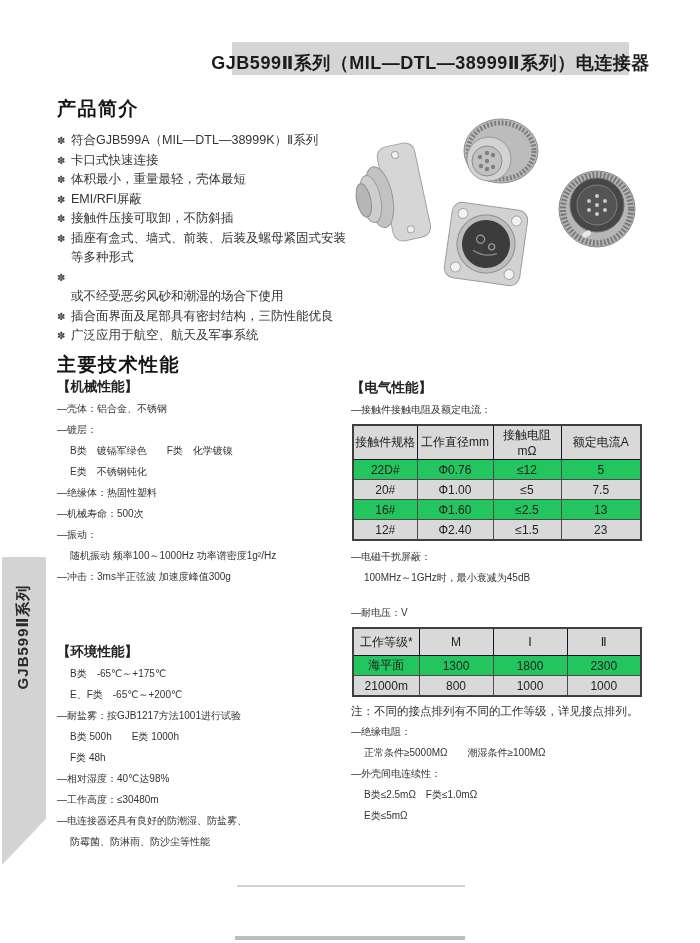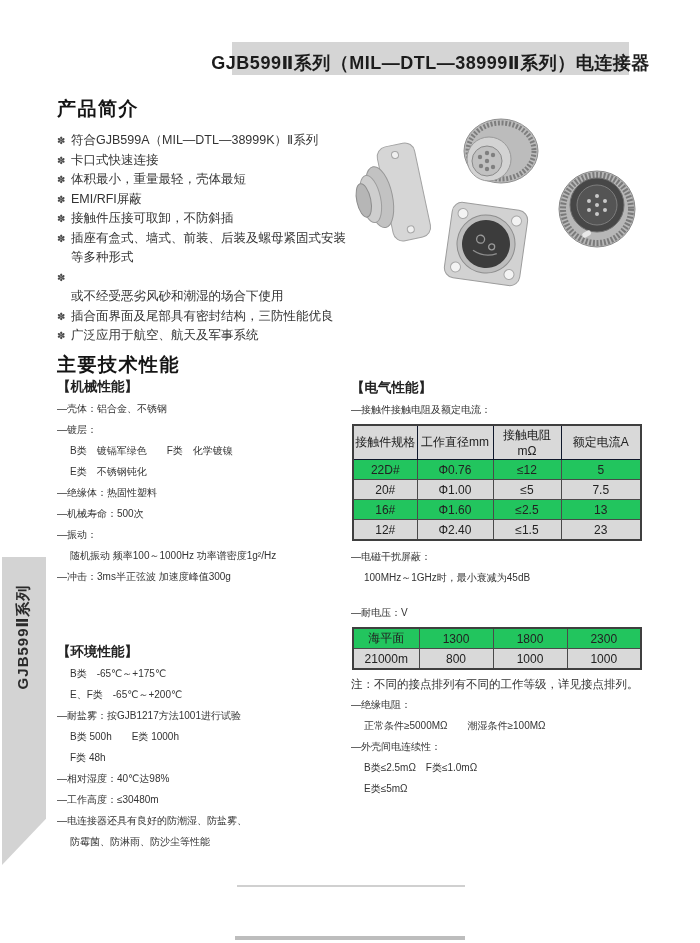--- a/index.html
+++ b/index.html
@@ -240,20 +240,26 @@
   <div class="ln">—耐电压：V</div>
 
   <table class="t1">
     <colgroup>
         <col style="width:66px">
         <col style="width:74px">
         <col style="width:74px">
         <col style="width:74px">
       </colgroup>
     <tbody>
+        <tr>
+      <th>工作等级*</th>
+      <th>M</th>
+      <th>Ⅰ</th>
+      <th>Ⅱ</th>
+    </tr>
     <tr>
       <td>海平面</td>
       <td>1300</td>
       <td>1800</td>
       <td>2300</td>
     </tr>
     <tr class="alt">
       <td>21000m</td>
       <td>800</td>
       <td>1000</td>

